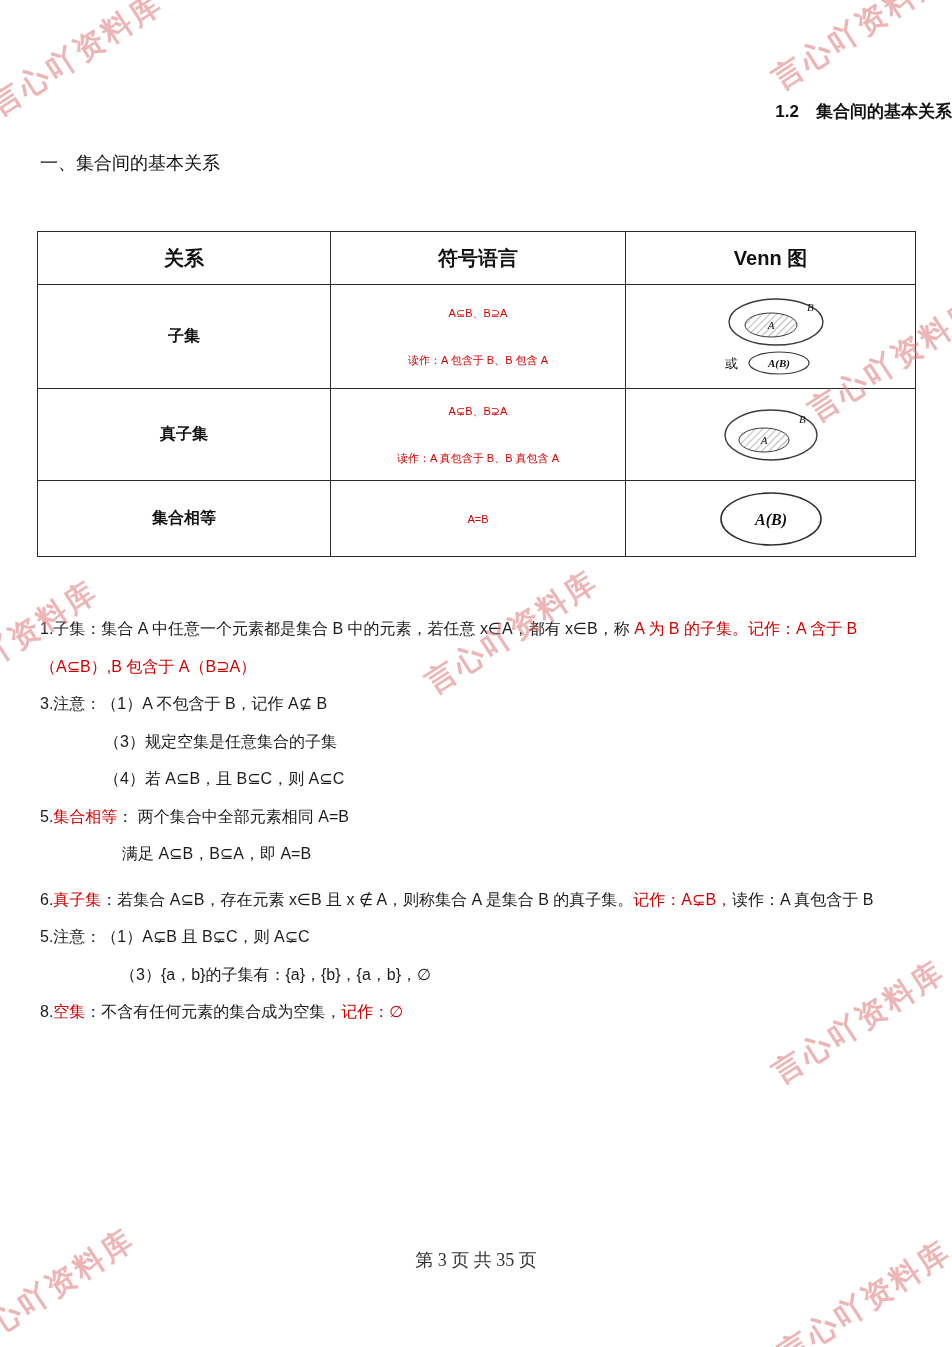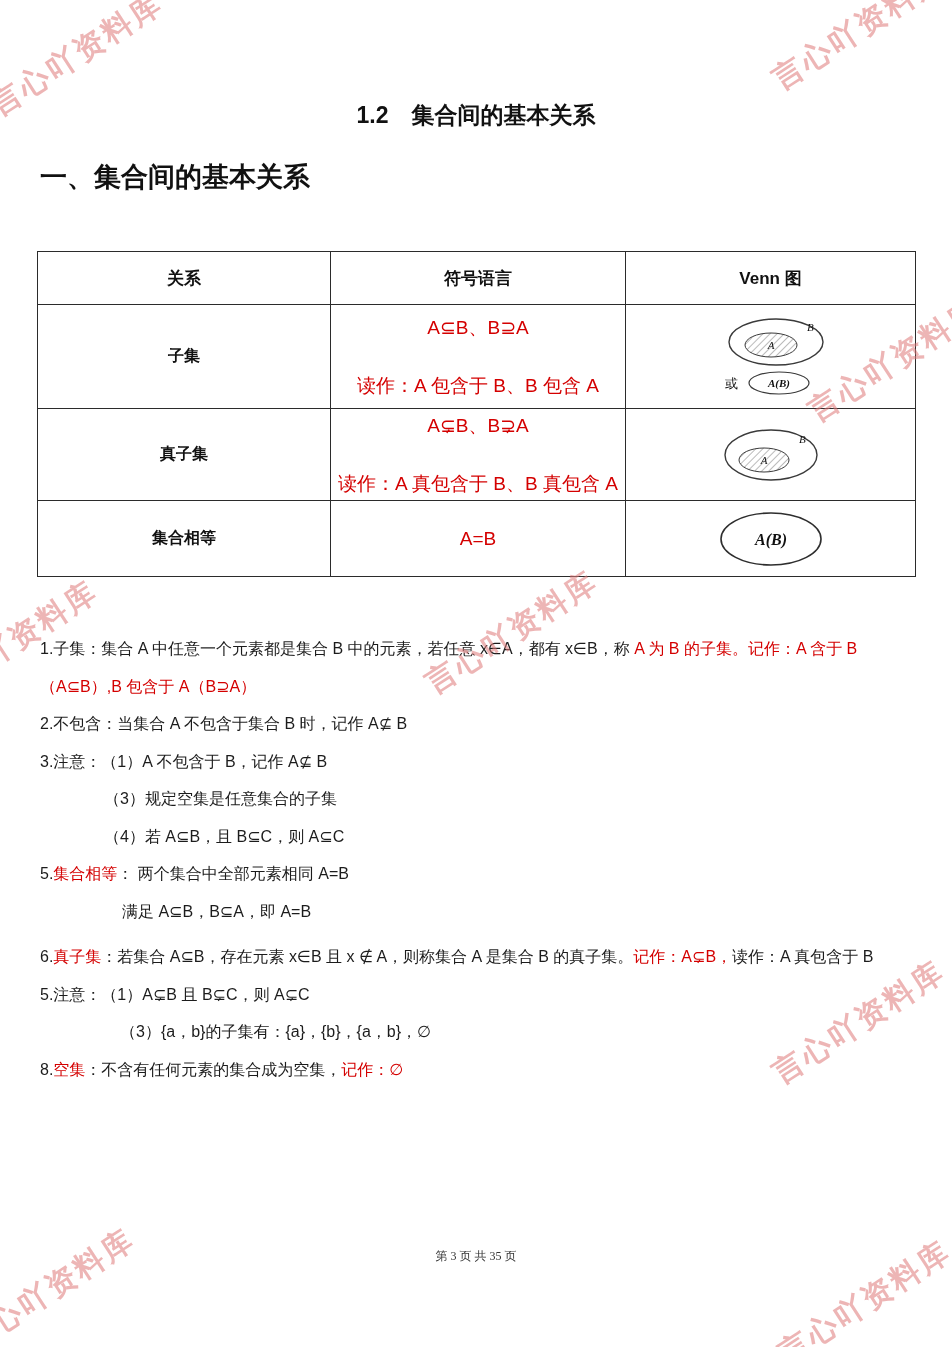--- a/index.html
+++ b/index.html
@@ -32,50 +32,50 @@
   .wm3 { left: 796px;  top: 340px; }
   .wm4 { left: -87px;  top: 622px; }
   .wm5 { left: 413px;  top: 612px; }
   .wm6 { left: 760px;  top: 1002px; }
   .wm7 { left: -50px;  top: 1270px; }
   .wm8 { left: 766px;  top: 1282px; }
 
   .title {
     margin: 0;
     padding-top: 100px;
-    text-align: center;
-    font-size: 23px;
+    text-align: right;
+    font-size: 17px;
     font-weight: 700;
     color: #111;
   }
   .section-heading {
     margin: 28px 0 0 40px;
-    font-size: 27px;
-    font-weight: 700;
+    font-size: 18px;
+    font-weight: 400;
     color: #111;
   }
 
   table.rel {
     border-collapse: collapse;
     table-layout: fixed;
     margin: 56px 0 0 37px;
     width: 878px;
   }
   .rel th, .rel td {
     border: 1px solid #2b2b2b;
     text-align: center;
     vertical-align: middle;
     padding: 0;
   }
-  .rel th { height: 52px; font-size: 17px; font-weight: 700; color: #111; }
+  .rel th { height: 52px; font-size: 20px; font-weight: 700; color: #111; }
   tr.row-1 { height: 104px; }
   tr.row-2 { height: 92px; }
   tr.row-3 { height: 76px; }
   .rel-name { font-size: 16px; font-weight: 700; color: #111; }
-  .sym-cell { color: var(--red, #d40000); font-size: 19px; }
+  .sym-cell { color: var(--red, #d40000); font-size: 11px; }
   .sym-line + .sym-line { margin-top: 32px; }
   .venn-cell svg { display: block; margin: 0 auto; }
 
   .notes {
     position: relative;
     z-index: 2;
     margin: 53px 37px 0 40px;
     font-size: 16px;
     line-height: 37.5px;
     color: #1c1c1c;
@@ -85,21 +85,21 @@
   .ind-b { padding-left: 82px; }
   .ind-c { padding-left: 80px; }
   .gap-top { margin-top: 8px !important; }
   .red { color: var(--red, #d40000); }
 
   .footer {
     position: absolute;
     left: 0; top: 1248px;
     width: 100%;
     text-align: center;
-    font-size: 12px;
+    font-size: 18px;
     font-family: "Liberation Serif", serif;
     color: #333;
     z-index: 2;
   }
 </style>
 </head>
 <body>
 
 <div class="page">
 
@@ -177,21 +177,20 @@
             <ellipse cx="55" cy="29" rx="50" ry="26" fill="none" stroke="#2e2e2e" stroke-width="1.6"></ellipse>
             <text x="55" y="35" text-anchor="middle" font-size="16" font-weight="bold" font-style="italic" font-family="Liberation Serif, serif" fill="#111">A(B)</text>
           </svg>
         </td>
       </tr>
     </tbody>
   </table>
 
   <div class="notes">
     <p><span>1.子集：集合 A 中任意一个元素都是集合 B 中的元素，若任意 x∈A，都有 x∈B，称 </span><span class="red">A 为 B 的子集。记作：A 含于 B（A⊆B）,B 包含于 A（B⊇A）</span></p>
-    <p><span>2.不包含：当集合 A 不包含于集合 B 时，记作 A⊈ B</span></p>
     <p><span>3.注意：（1）A 不包含于 B，记作 A⊈ B</span></p>
     <p class="ind-a"><span>（3）规定空集是任意集合的子集</span></p>
     <p class="ind-a"><span>（4）若 A⊆B，且 B⊆C，则 A⊆C</span></p>
     <p><span>5.</span><span class="red">集合相等</span><span>： 两个集合中全部元素相同 A=B</span></p>
     <p class="ind-b"><span>满足 A⊆B，B⊆A，即 A=B</span></p>
     <p class="gap-top"><span>6.</span><span class="red">真子集</span><span>：若集合 A⊆B，存在元素 x∈B 且 x ∉ A，则称集合 A 是集合 B 的真子集。</span><span class="red">记作：A⊊B，</span><span>读作：A 真包含于 B</span></p>
     <p><span>5.注意：（1）A⊊B 且 B⊊C，则 A⊊C</span></p>
     <p class="ind-c"><span>（3）{a，b}的子集有：{a}，{b}，{a，b}，∅</span></p>
     <p><span>8.</span><span class="red">空集</span><span>：不含有任何元素的集合成为空集，</span><span class="red">记作：∅</span></p>
   </div>

